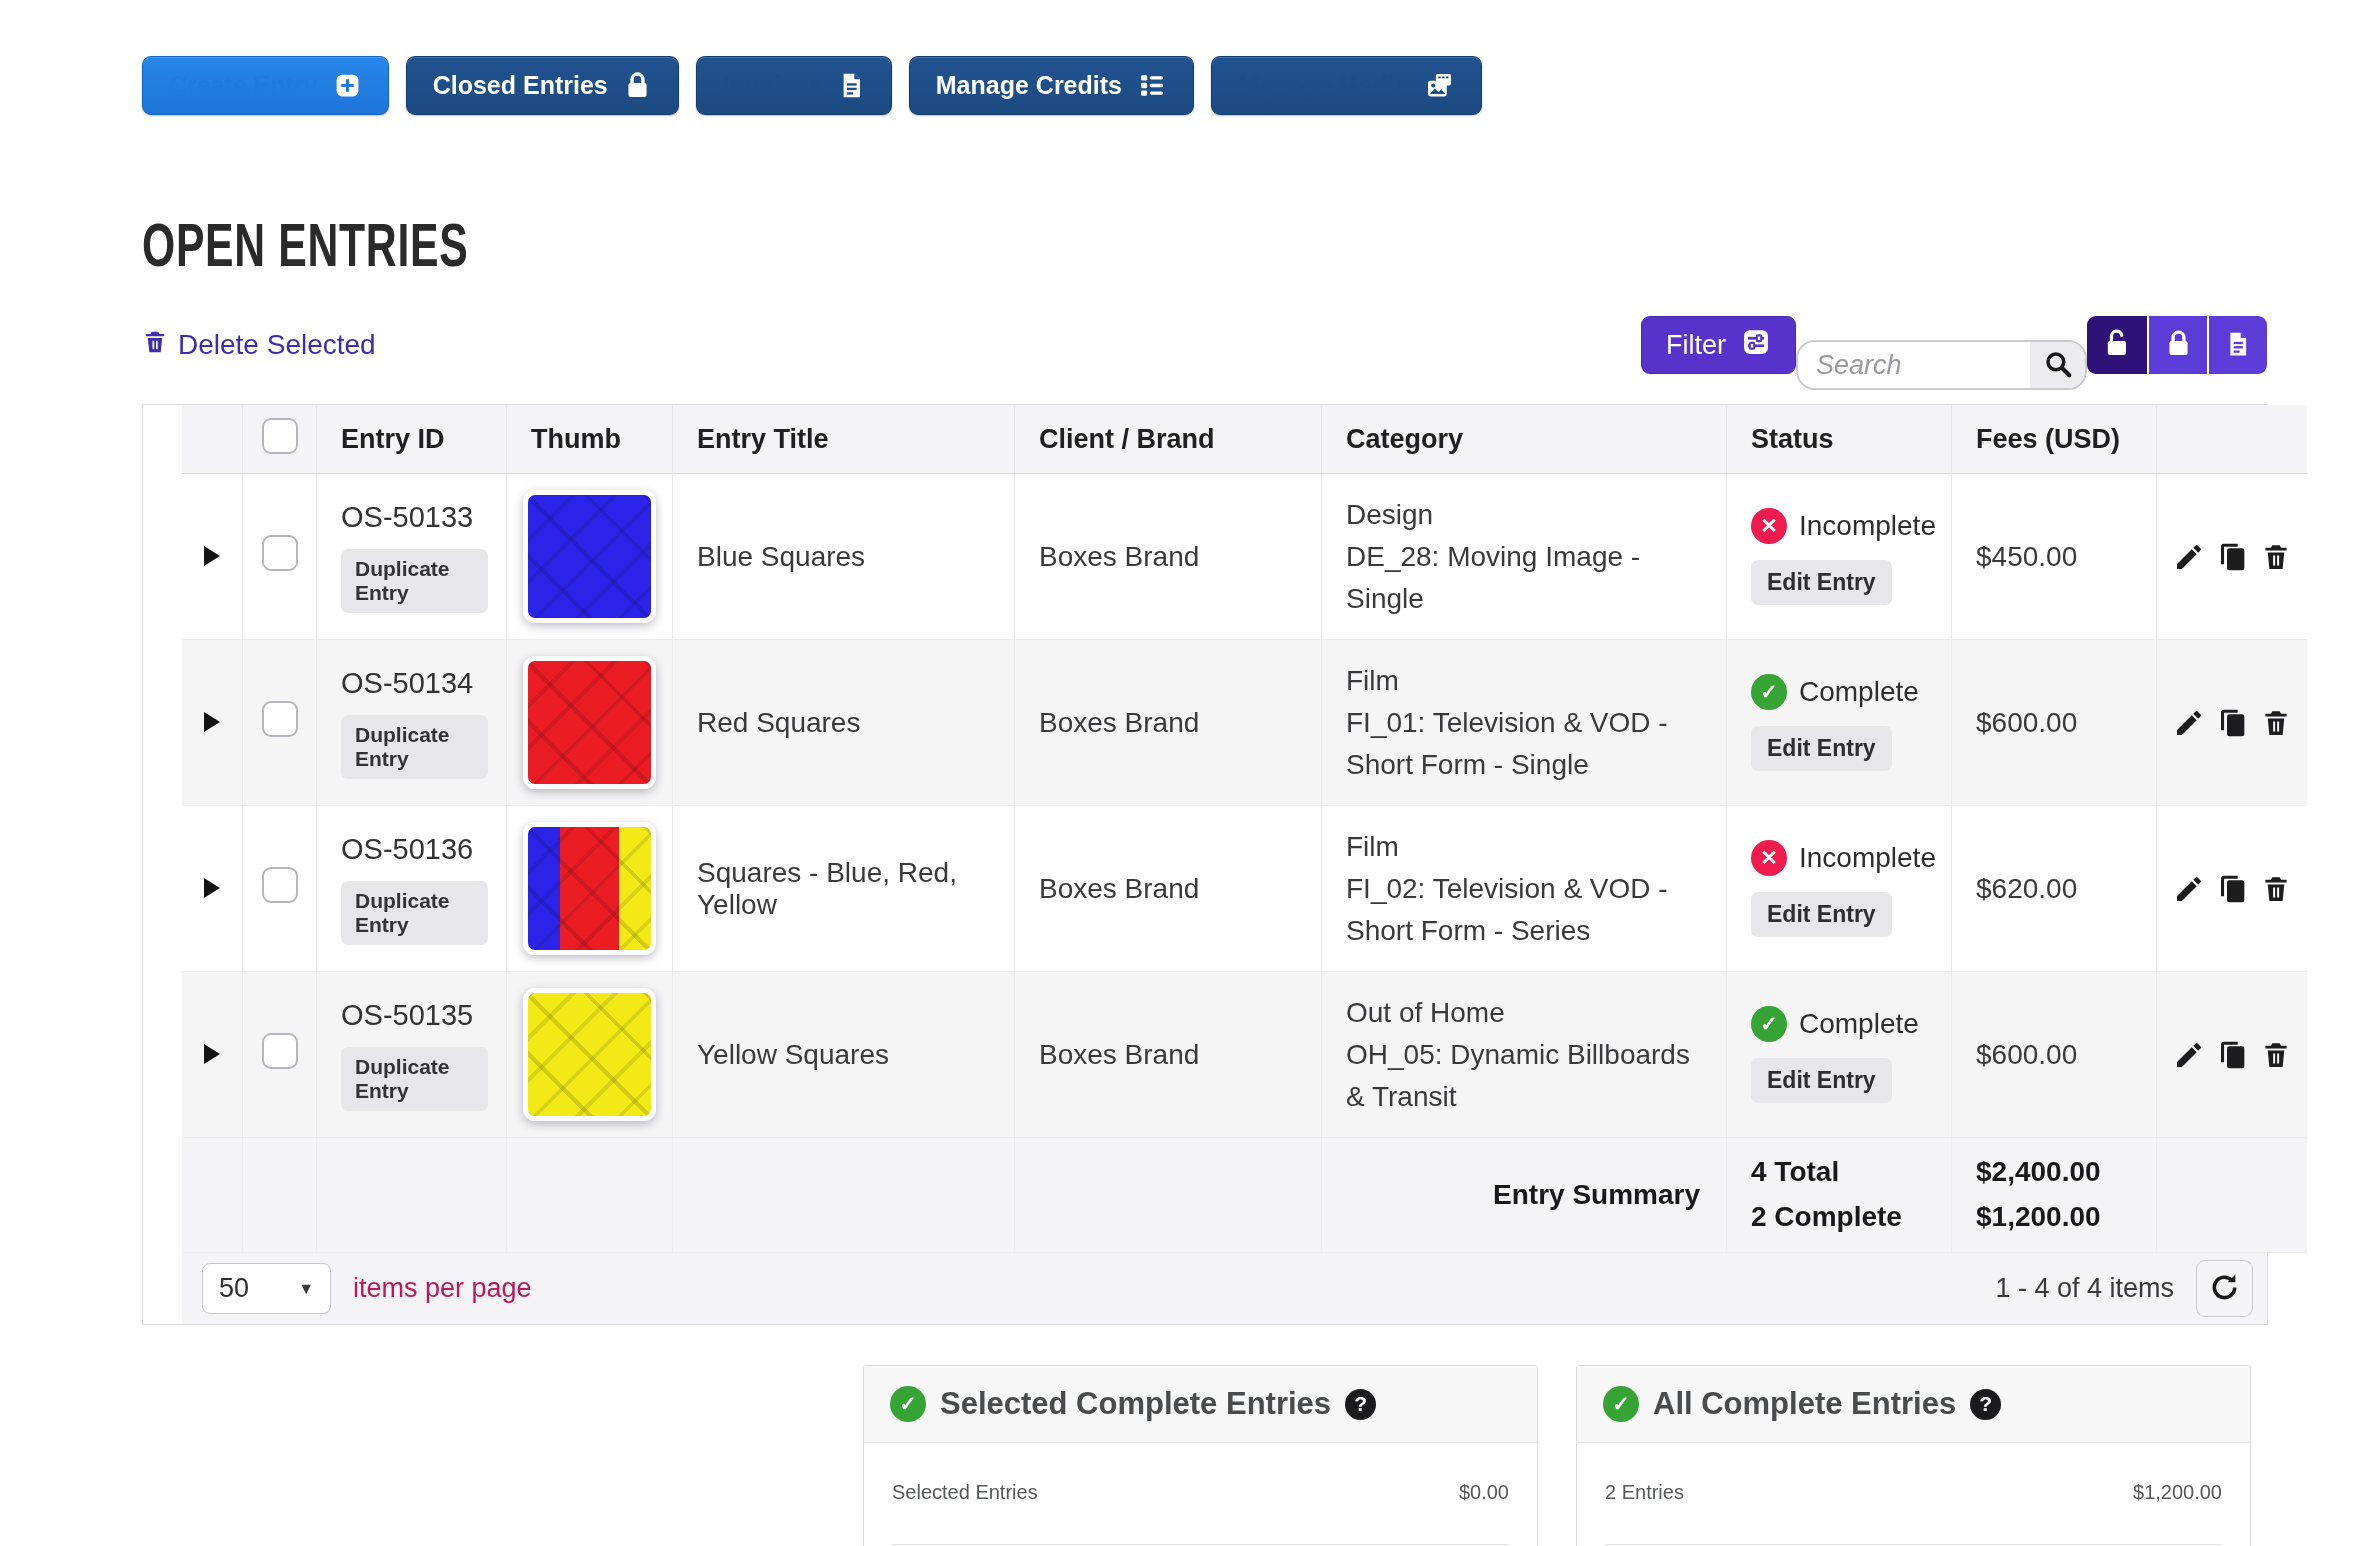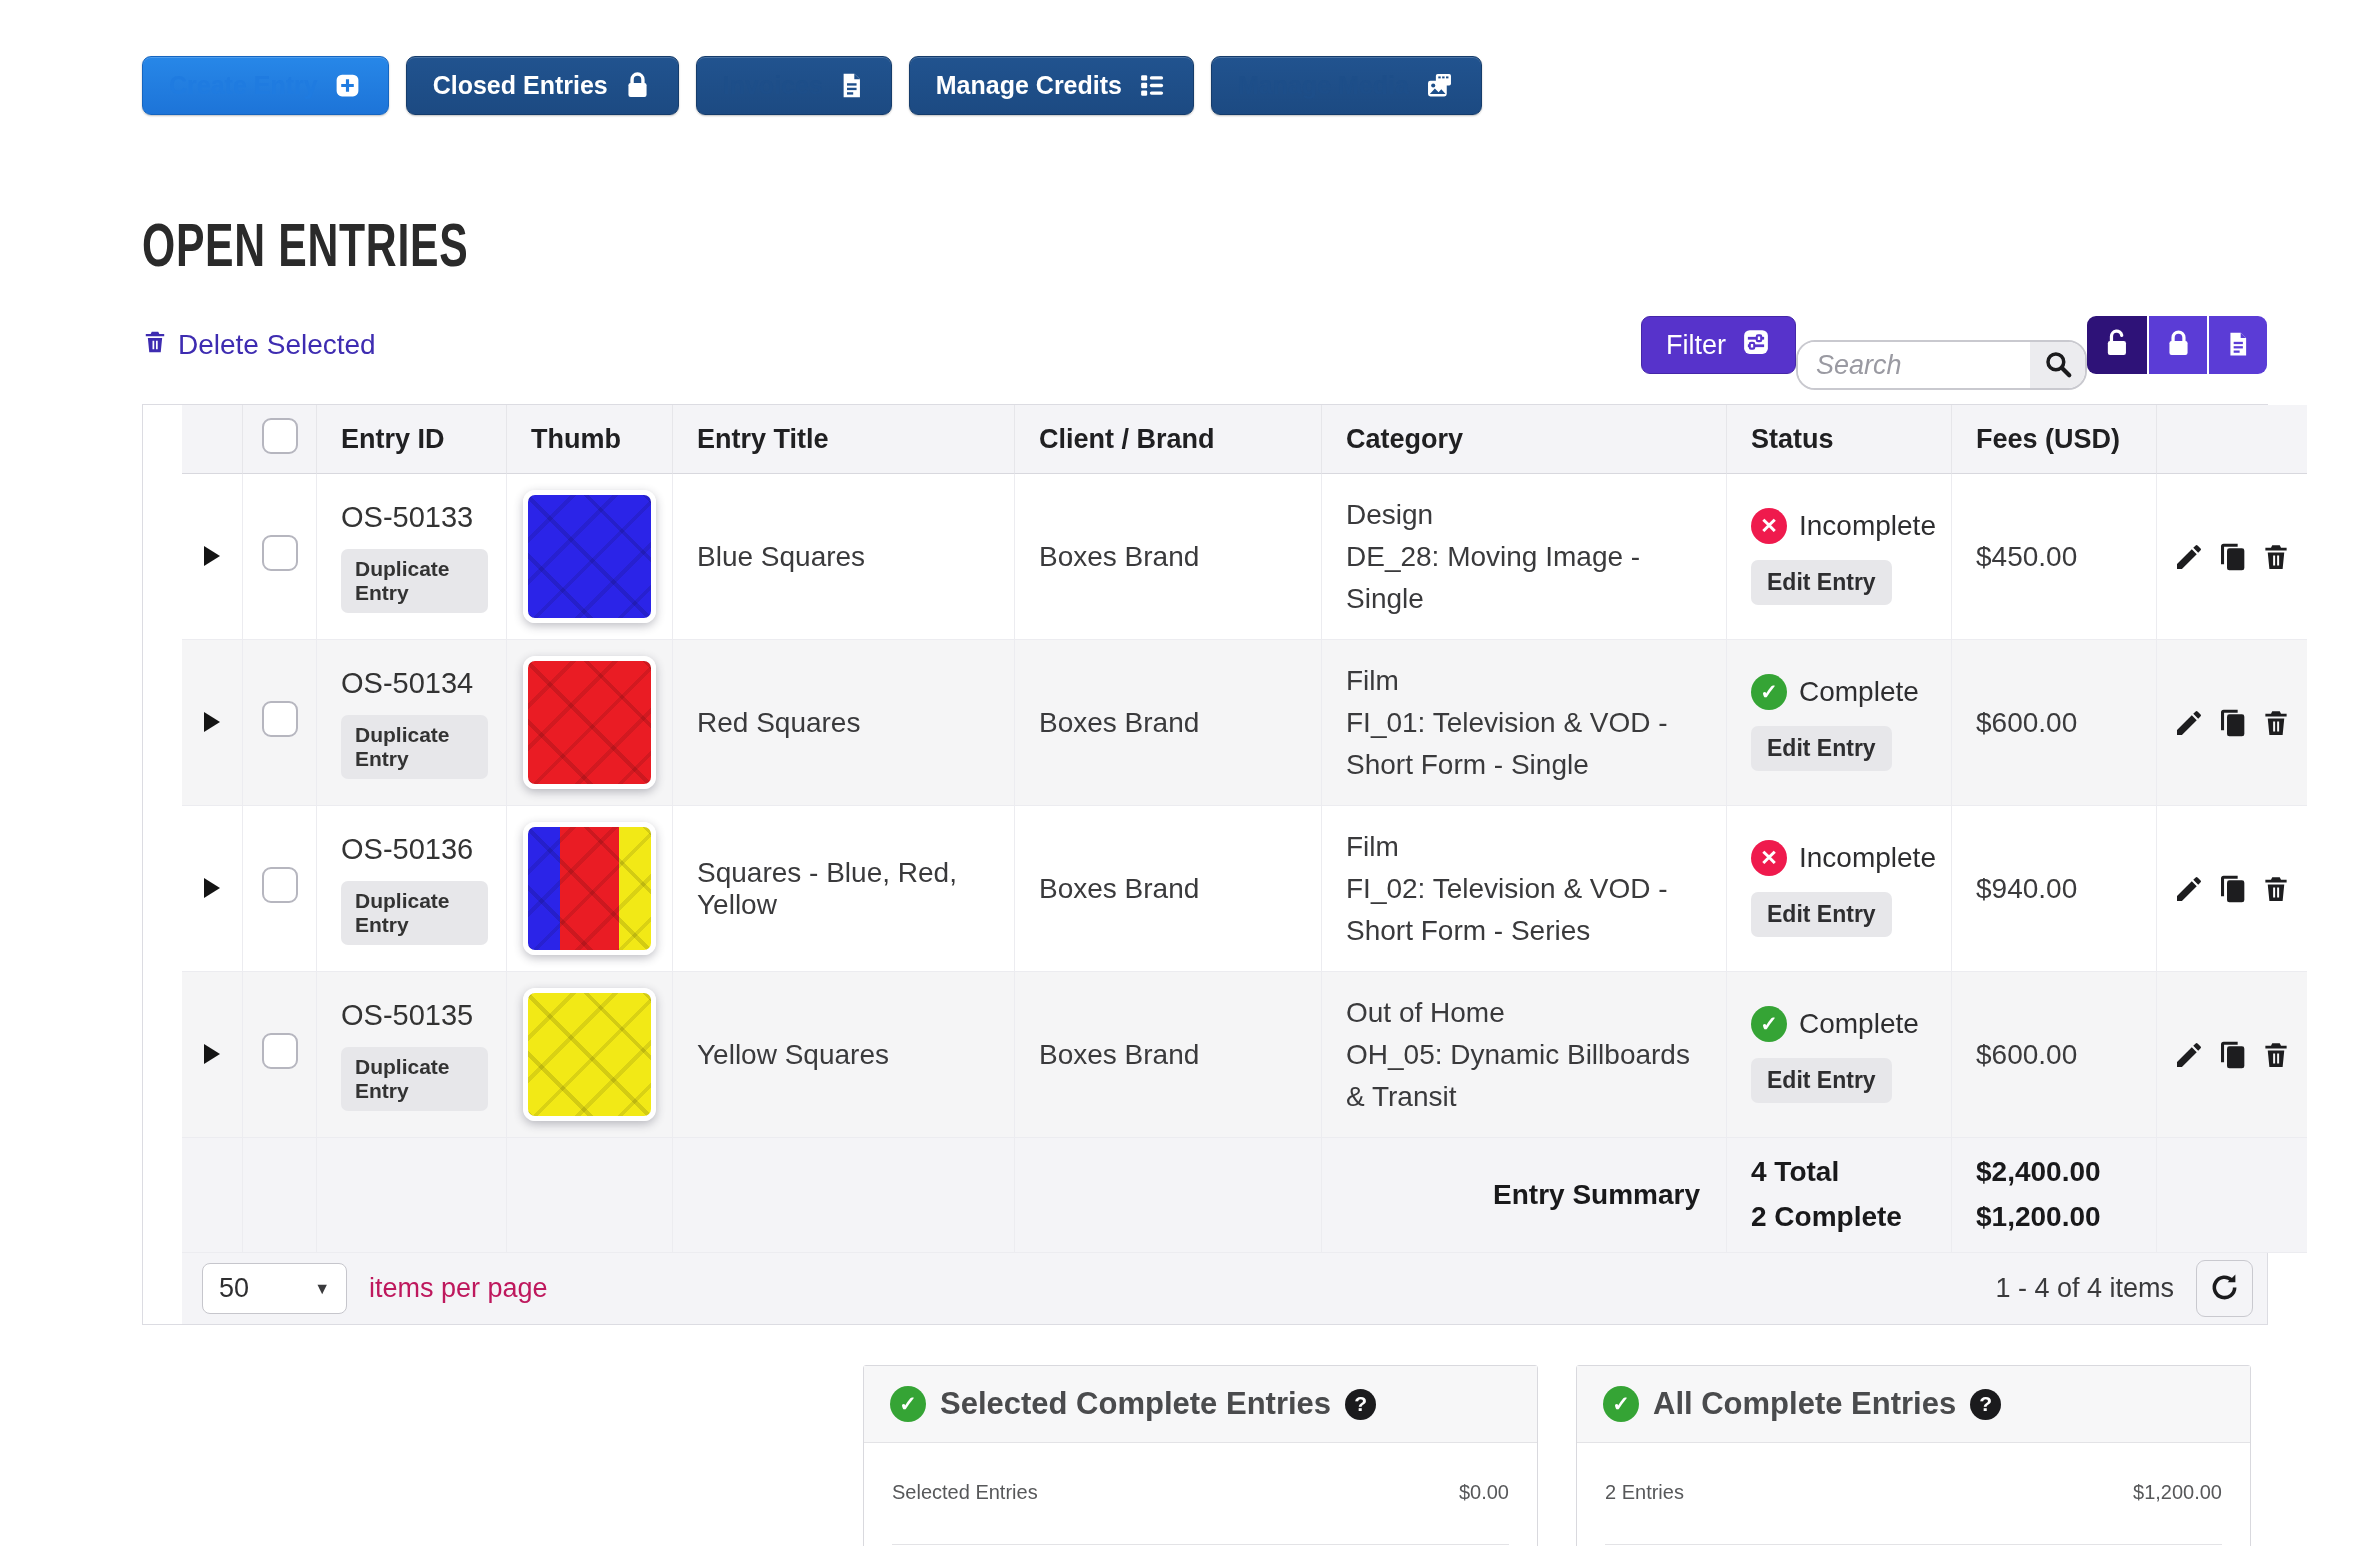--- a/index.html
+++ b/index.html
@@ -64,21 +64,21 @@
   .status-line { display:flex; align-items:center; gap:12px; font-size:28px; color:#2e2e30; }
   .status-ico { width:36px; height:36px; border-radius:50%; color:#fff; font-size:21px; font-weight:700; display:inline-flex; align-items:center; justify-content:center; flex:0 0 auto; }
   .pill { display:inline-block; margin-top:16px; background:#e7e7ea; border-radius:7px; padding:9px 16px; font-size:23px; font-weight:700; color:#2e2e30; cursor:pointer; }
   .row-actions { display:flex; gap:12px; justify-content:center; align-items:center; }
   .icon-btn { background:none; border:none; padding:0; cursor:pointer; color:#1d1d1f; display:flex; }
   tr.summary td { height:115px; background:#f4f4f7; font-weight:700; color:#19191b; font-size:28px; line-height:1.6; }
   tr.summary td.lbl { text-align:right; padding-right:26px; }
   .table-footer { height:71px; background:#f4f4f7; display:flex; align-items:center; justify-content:space-between; padding:0 14px; }
   .footer-left, .footer-right { display:flex; align-items:center; }
   .page-size {
-    width:145px; height:51px; background:#fff; border:1px solid #c6c6cc; border-radius:8px;
+    width:129px; height:51px; background:#fff; border:1px solid #c6c6cc; border-radius:8px;
     display:flex; align-items:center; justify-content:space-between; padding:0 16px; font-size:27px; color:#2e2e30; cursor:pointer; margin-left:6px;
   }
   .page-size .dd { font-size:16px; color:#3a3a3c; }
   .per-page { font-size:27px; margin-left:22px; color:#be185d; }
   .range { font-size:27px; color:#3a3a3c; margin-right:22px; }
   .refresh-btn { width:57px; height:57px; border:1px solid #c9c9cf; border-radius:9px; background:transparent; display:flex; align-items:center; justify-content:center; cursor:pointer; }
   
   .cards { display:flex; gap:38px; margin:40px 125px 0 863px; align-items:flex-start; }
   .card { flex:1; background:#fff; border:1px solid #d9d9de; border-radius:3px; }
   .card-head { background:#f7f7f8; border-bottom:1px solid #e3e3e6; padding:20px 26px; display:flex; align-items:center; gap:14px; }
@@ -353,21 +353,21 @@
         <div>FI_02: Television &amp; VOD - Short Form - Series</div>
       </div>
     </td>
     <td>
       <div class="status-line">
         <span class="status-ico" style="background: rgb(239, 26, 77);">✕</span>
         <span>Incomplete</span>
       </div>
       <span class="pill">Edit Entry</span>
     </td>
-    <td><span>$940.00</span></td>
+    <td><span>$620.00</span></td>
     <td class="c">
       <div class="row-actions">
         <button class="icon-btn">
                 <svg width="32" height="32" viewBox="0 0 24 24">
                   <path fill="currentColor" d="M3 17.3V21h3.7L17.8 9.9l-3.7-3.7L3 17.3zM20.7 7a1 1 0 0 0 0-1.4l-2.3-2.3a1 1 0 0 0-1.4 0l-1.8 1.8 3.7 3.7L20.7 7z"></path>
                 </svg>
               </button>
         <button class="icon-btn">
                 <svg width="32" height="32" viewBox="0 0 24 24">
                   <path fill="currentColor" d="M15.5 2H5a2 2 0 0 0-2 2v13.5h2.3V4.3h10.2V2z"></path>

